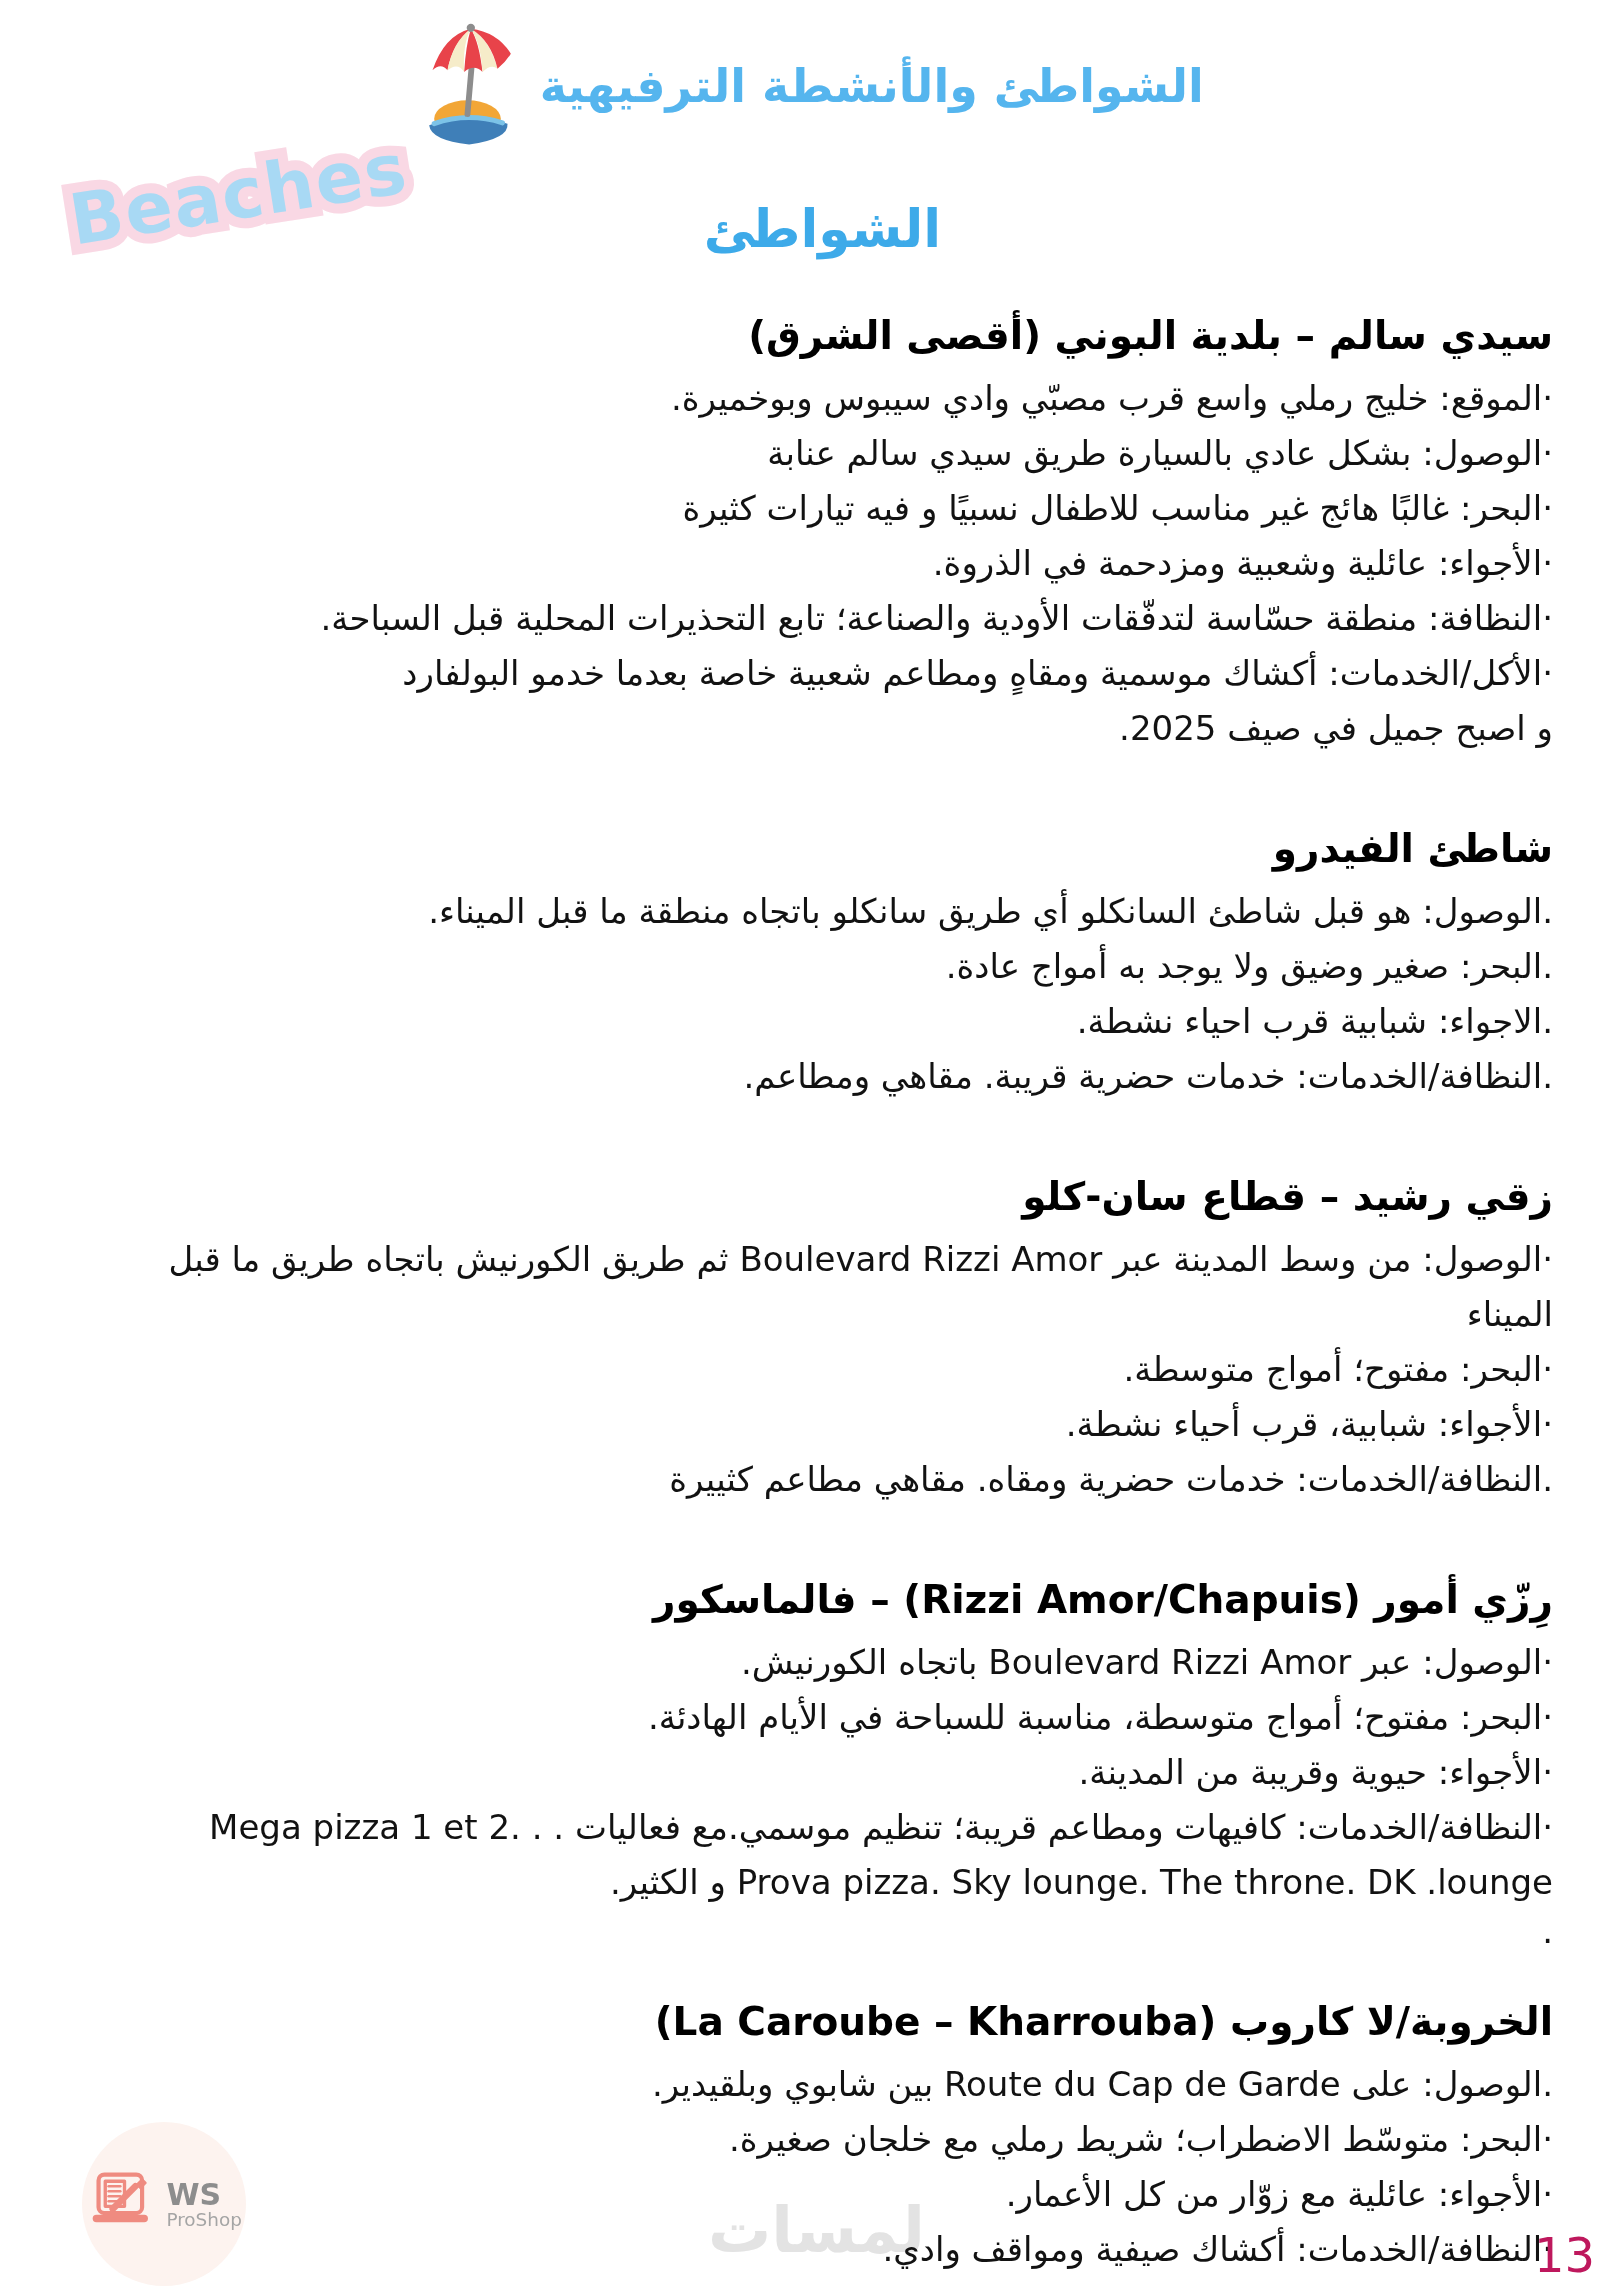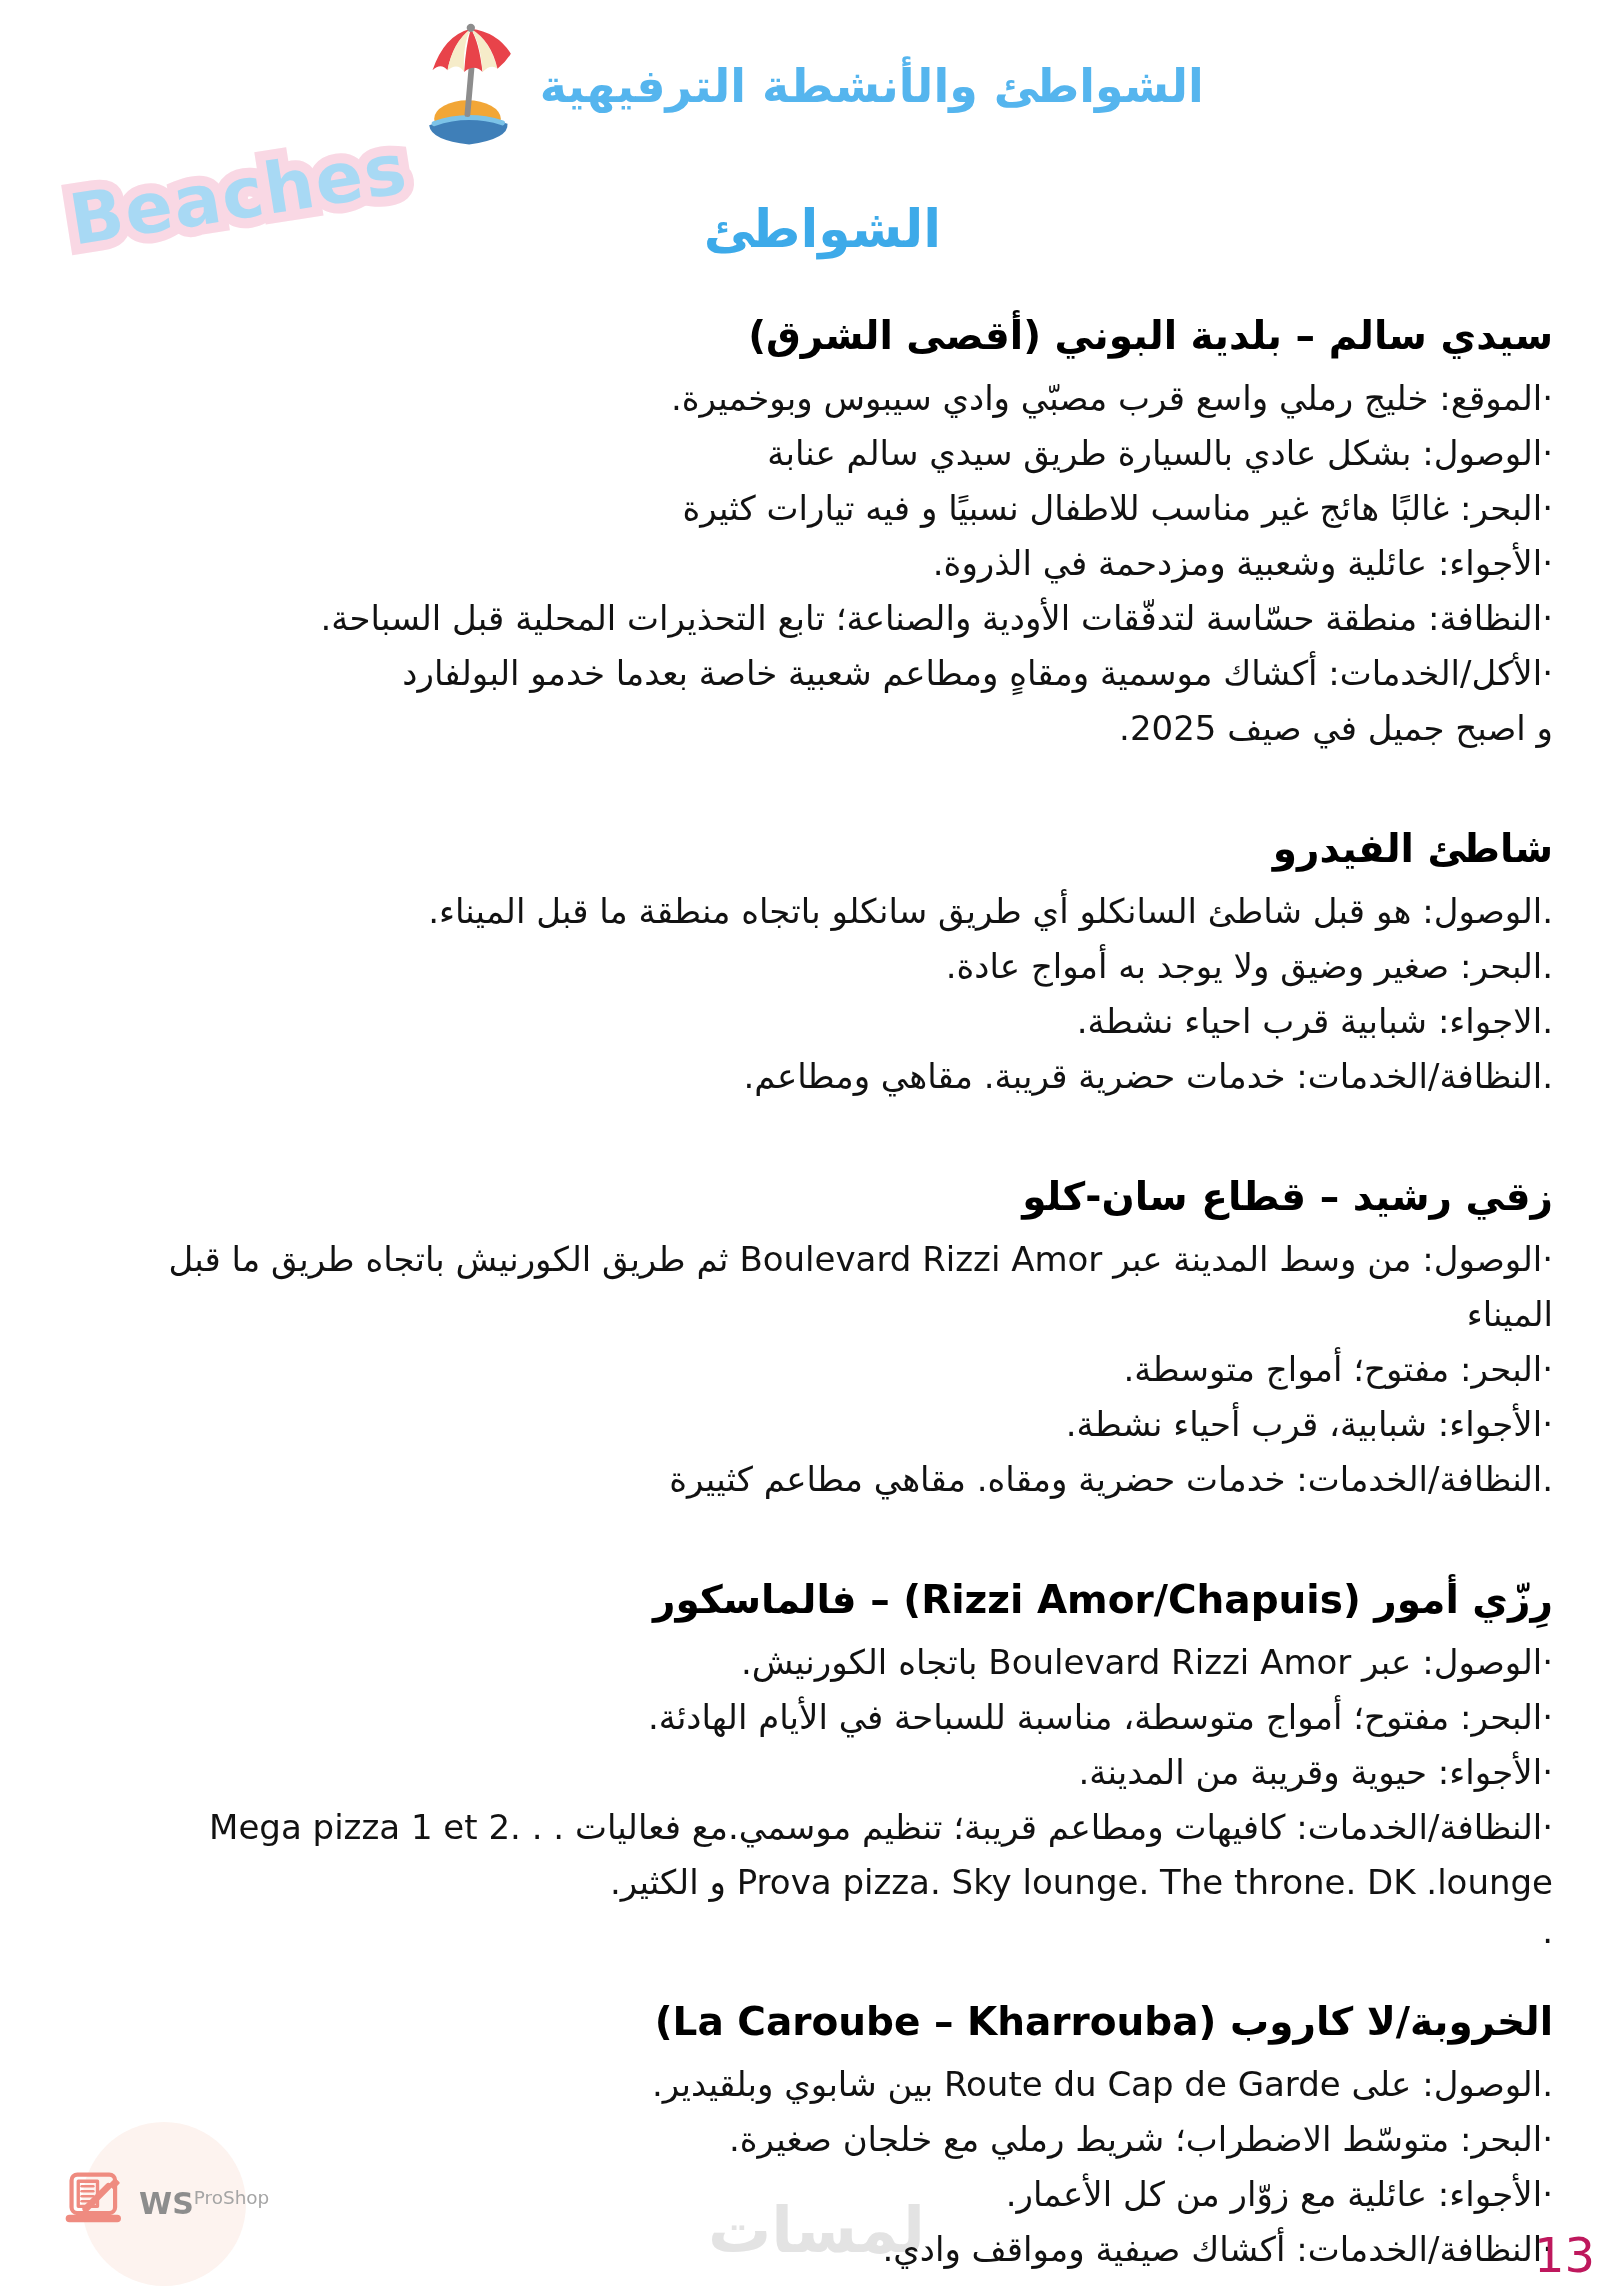--- a/index.html
+++ b/index.html
@@ -47,21 +47,21 @@
   .sec-last{margin-top:-23.4px;}
   
   .watermark{
     position:absolute;left:708px;top:2194px;z-index:0;
     font-size:63px;font-weight:bold;color:#e3e3e3;direction:rtl;
   }
   .logo-circle{
     position:absolute;left:82px;top:2122px;width:164px;height:164px;border-radius:50%;
     background:#fdf3ef;display:flex;align-items:center;justify-content:center;gap:8.3px;z-index:2;
   }
-  .logo-text{display:flex;flex-direction:row;line-height:1.05;}
+  .logo-text{display:flex;flex-direction:column;line-height:1.05;}
   .logo-ws{font-size:30px;font-weight:bold;color:#8d8d8d;}
   .logo-proshop{font-size:18.4px;color:#a5a5a5;}
   .page-num{
     position:absolute;right:28px;top:2227px;z-index:2;
     font-size:48px;color:#be185d;font-weight:400;
   }
 </style>
 </head>
 <body>
 

